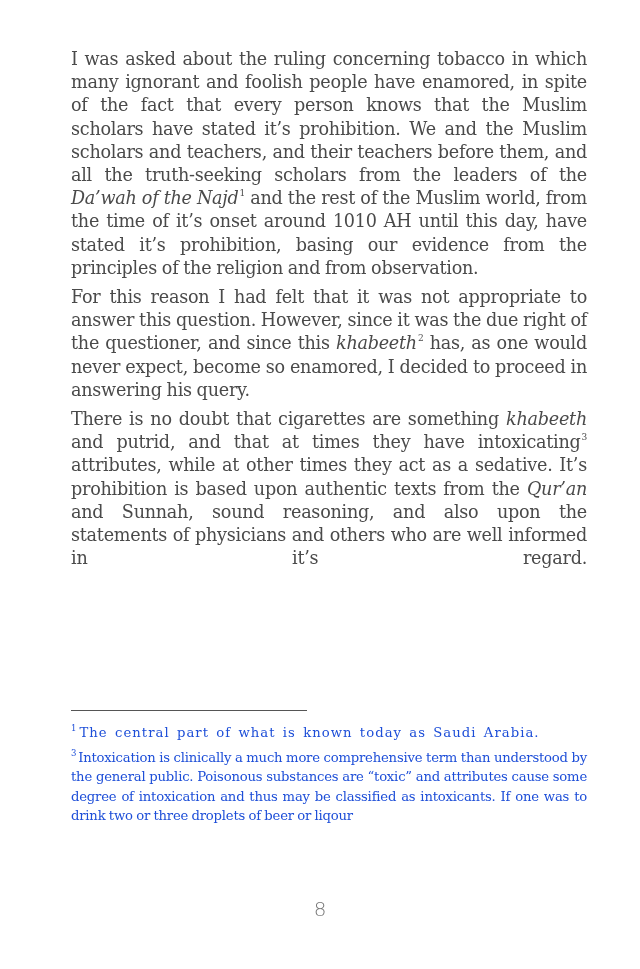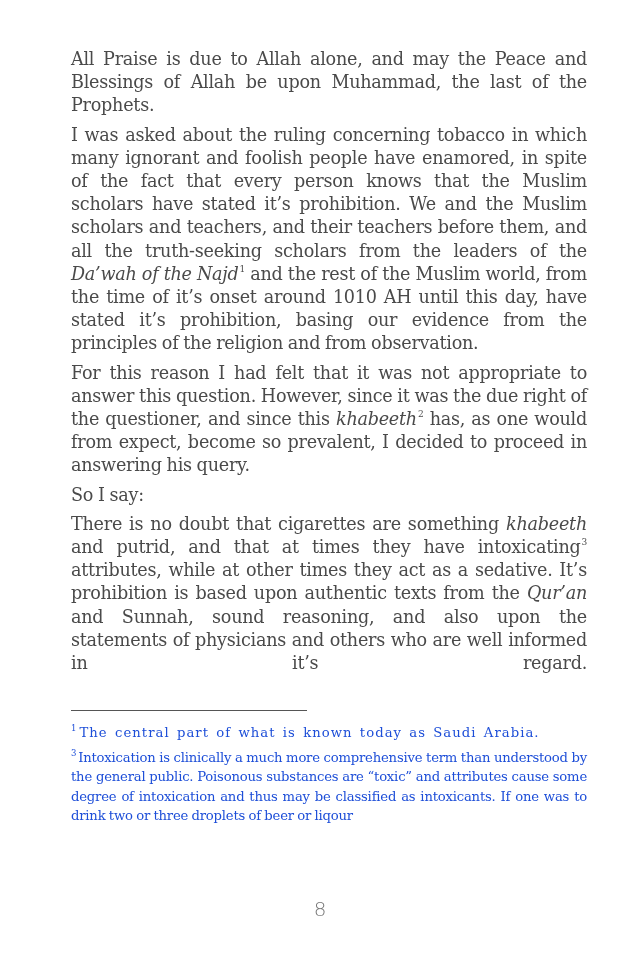--- a/index.html
+++ b/index.html
@@ -85,27 +85,25 @@
       font-family: "DejaVu Sans", "Liberation Sans", sans-serif;
       font-size: 20px;
       color: #777;
       font-weight: 300;
     }
   </style>
 </head>
 <body>
 
 <div class="page body-text">
-  <p class="para">All Praise is due to Allah alone, and may the Peace and Blessings of Allah be upon Muhammad, the last of the Prophets.</p>
 
   <p class="para"><span>I was asked about the ruling concerning tobacco in which many ignorant and foolish people have enamored, in spite of the fact that every person knows that the Muslim scholars have stated it’s prohibition. We and the Muslim scholars and teachers, and their teachers before them, and all the truth-seeking scholars from the leaders of the </span><em>Da’wah of the Najd</em><sup>1</sup><span> and the rest of the Muslim world, from the time of it’s onset around 1010 AH until this day, have stated it’s prohibition, basing our evidence from the principles of the religion and from observation.</span></p>
 
-  <p class="para"><span>For this reason I had felt that it was not appropriate to answer this question. However, since it was the due right of the questioner, and since this </span><em>khabeeth</em><sup>2</sup><span> has, as one would from expect, become so prevalent, I decided to proceed in answering his query.</span></p>
+  <p class="para"><span>For this reason I had felt that it was not appropriate to answer this question. However, since it was the due right of the questioner, and since this </span><em>khabeeth</em><sup>2</sup><span> has, as one would never expect, become so enamored, I decided to proceed in answering his query.</span></p>
 
-  <p class="para">So I say:</p>
 
   <p class="para last-spread"><span>There is no doubt that cigarettes are something </span><em>khabeeth</em><span> and putrid, and that at times they have intoxicating</span><sup>3</sup><span> attributes, while at other times they act as a sedative. It’s prohibition is based upon authentic texts from the </span><em>Qur’an</em><span> and Sunnah, sound reasoning, and also upon the statements of physicians and others who are well informed in it’s regard.</span></p>
 </div>
 
 <div class="footnote-rule"></div>
 
 <div class="footnotes">
   <p class="footnote fn1"><sup>1</sup><span>The central part of what is known today as Saudi Arabia.</span></p>
   <p class="footnote fn3"><sup>3</sup><span>Intoxication is clinically a much more comprehensive term than understood by the general public. Poisonous substances are “toxic” and attributes cause some degree of intoxication and thus may be classified as intoxicants. If one was to drink two or three droplets of beer or liqour</span></p>
 </div>

